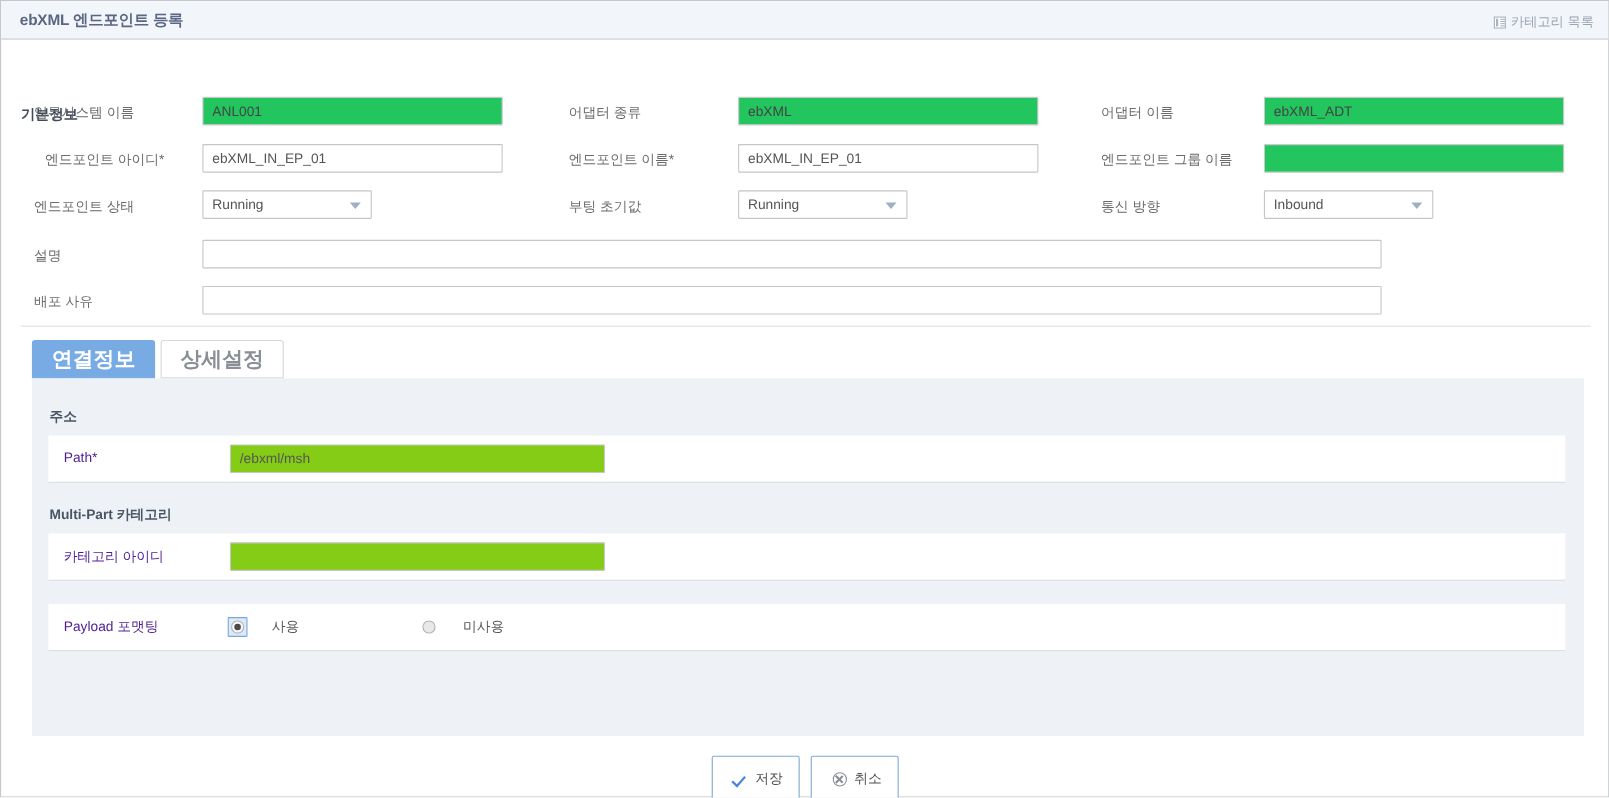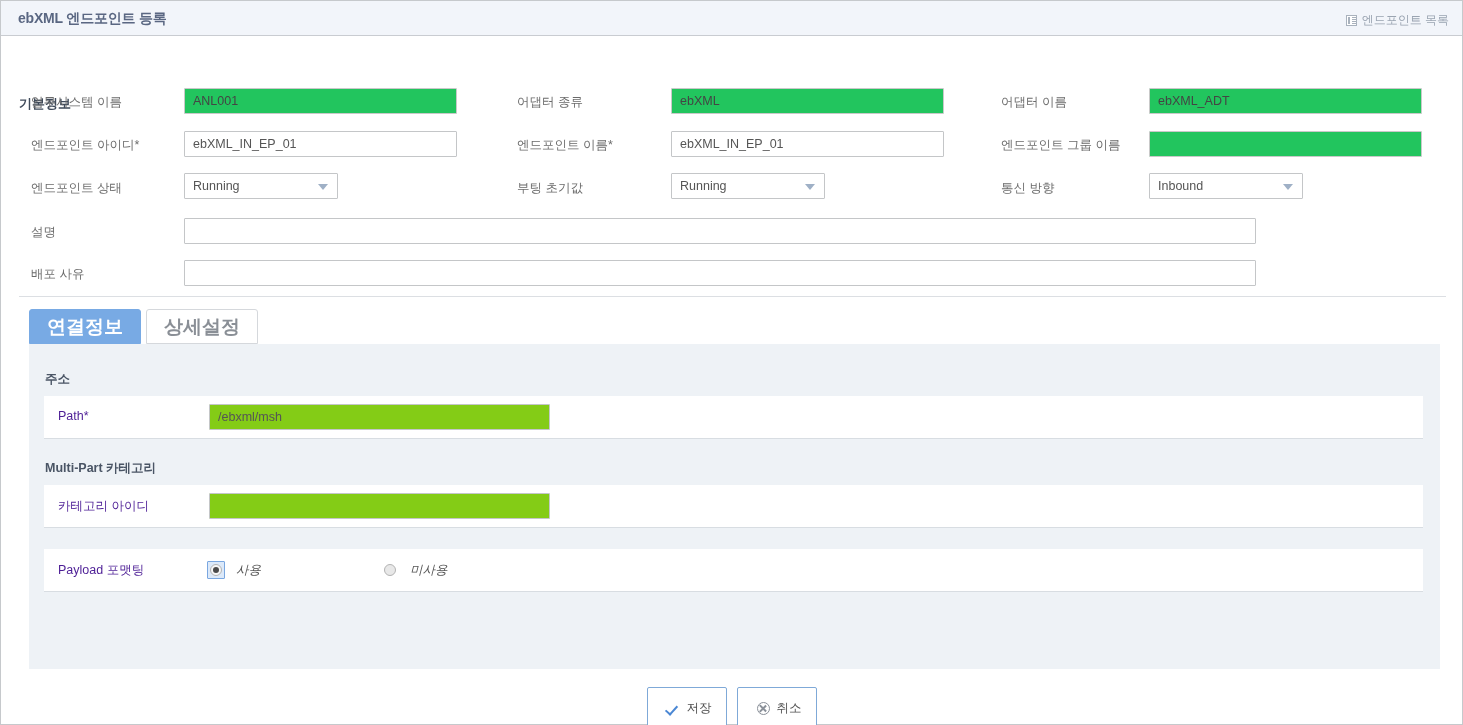--- a/index.html
+++ b/index.html
@@ -235,23 +235,22 @@
     border-radius: 1px;
     outline: none;
   }
 
   
   .radio-item {
     position: absolute;
     top: 12px;
     display: flex;
     align-items: center;
-    gap: 11px;
+    gap: 22px;
     cursor: pointer;
-    font-style: italic;
   }
   .radio-dot {
     width: 12px;
     height: 12px;
     border-radius: 50%;
     border: 1px solid #b3b3b3;
     background: #e8e8e8;
     box-sizing: border-box;
     position: relative;
     display: inline-block;
@@ -348,31 +347,31 @@
 </style>
 </head>
 <body>
 
 <div class="app-frame">
 
   <div class="titlebar">
     <div class="titlebar-title">ebXML 엔드포인트 등록</div>
     <div class="titlebar-link">
       <span class="list-icon"></span>
-      <span>엔드포인트 목록</span>
+      <span>카테고리 목록</span>
     </div>
   </div>
 
   <div class="basic-section">
     <div class="section-heading" id="basic-heading">기본정보</div>
 
     <div class="field-label" style="left:30px; top:58px;">업무시스템 이름</div>
     <input class="field-input readonly" style="left: 183px; top: 52px; width: 273px;" readonly="" value="ANL001">
 
-    <div class="field-label" style="left:30px; top:101px;">엔드포인트 아이디*</div>
+    <div class="field-label" style="left:40px; top:101px;">엔드포인트 아이디*</div>
     <input class="field-input" style="left: 183px; top: 95px; width: 273px;" value="ebXML_IN_EP_01">
 
     <div class="field-label" style="left:30px; top:144px;">엔드포인트 상태</div>
     <div class="select-wrap" style="left:183px; top:137px; width:154px;">
       <span class="sel-value">Running</span>
       <span class="caret"></span>
     </div>
 
     <div class="field-label" style="left:516px; top:58px;">어댑터 종류</div>
     <input class="field-input readonly" style="left: 670px; top: 52px; width: 273px;" readonly="" value="ebXML">

